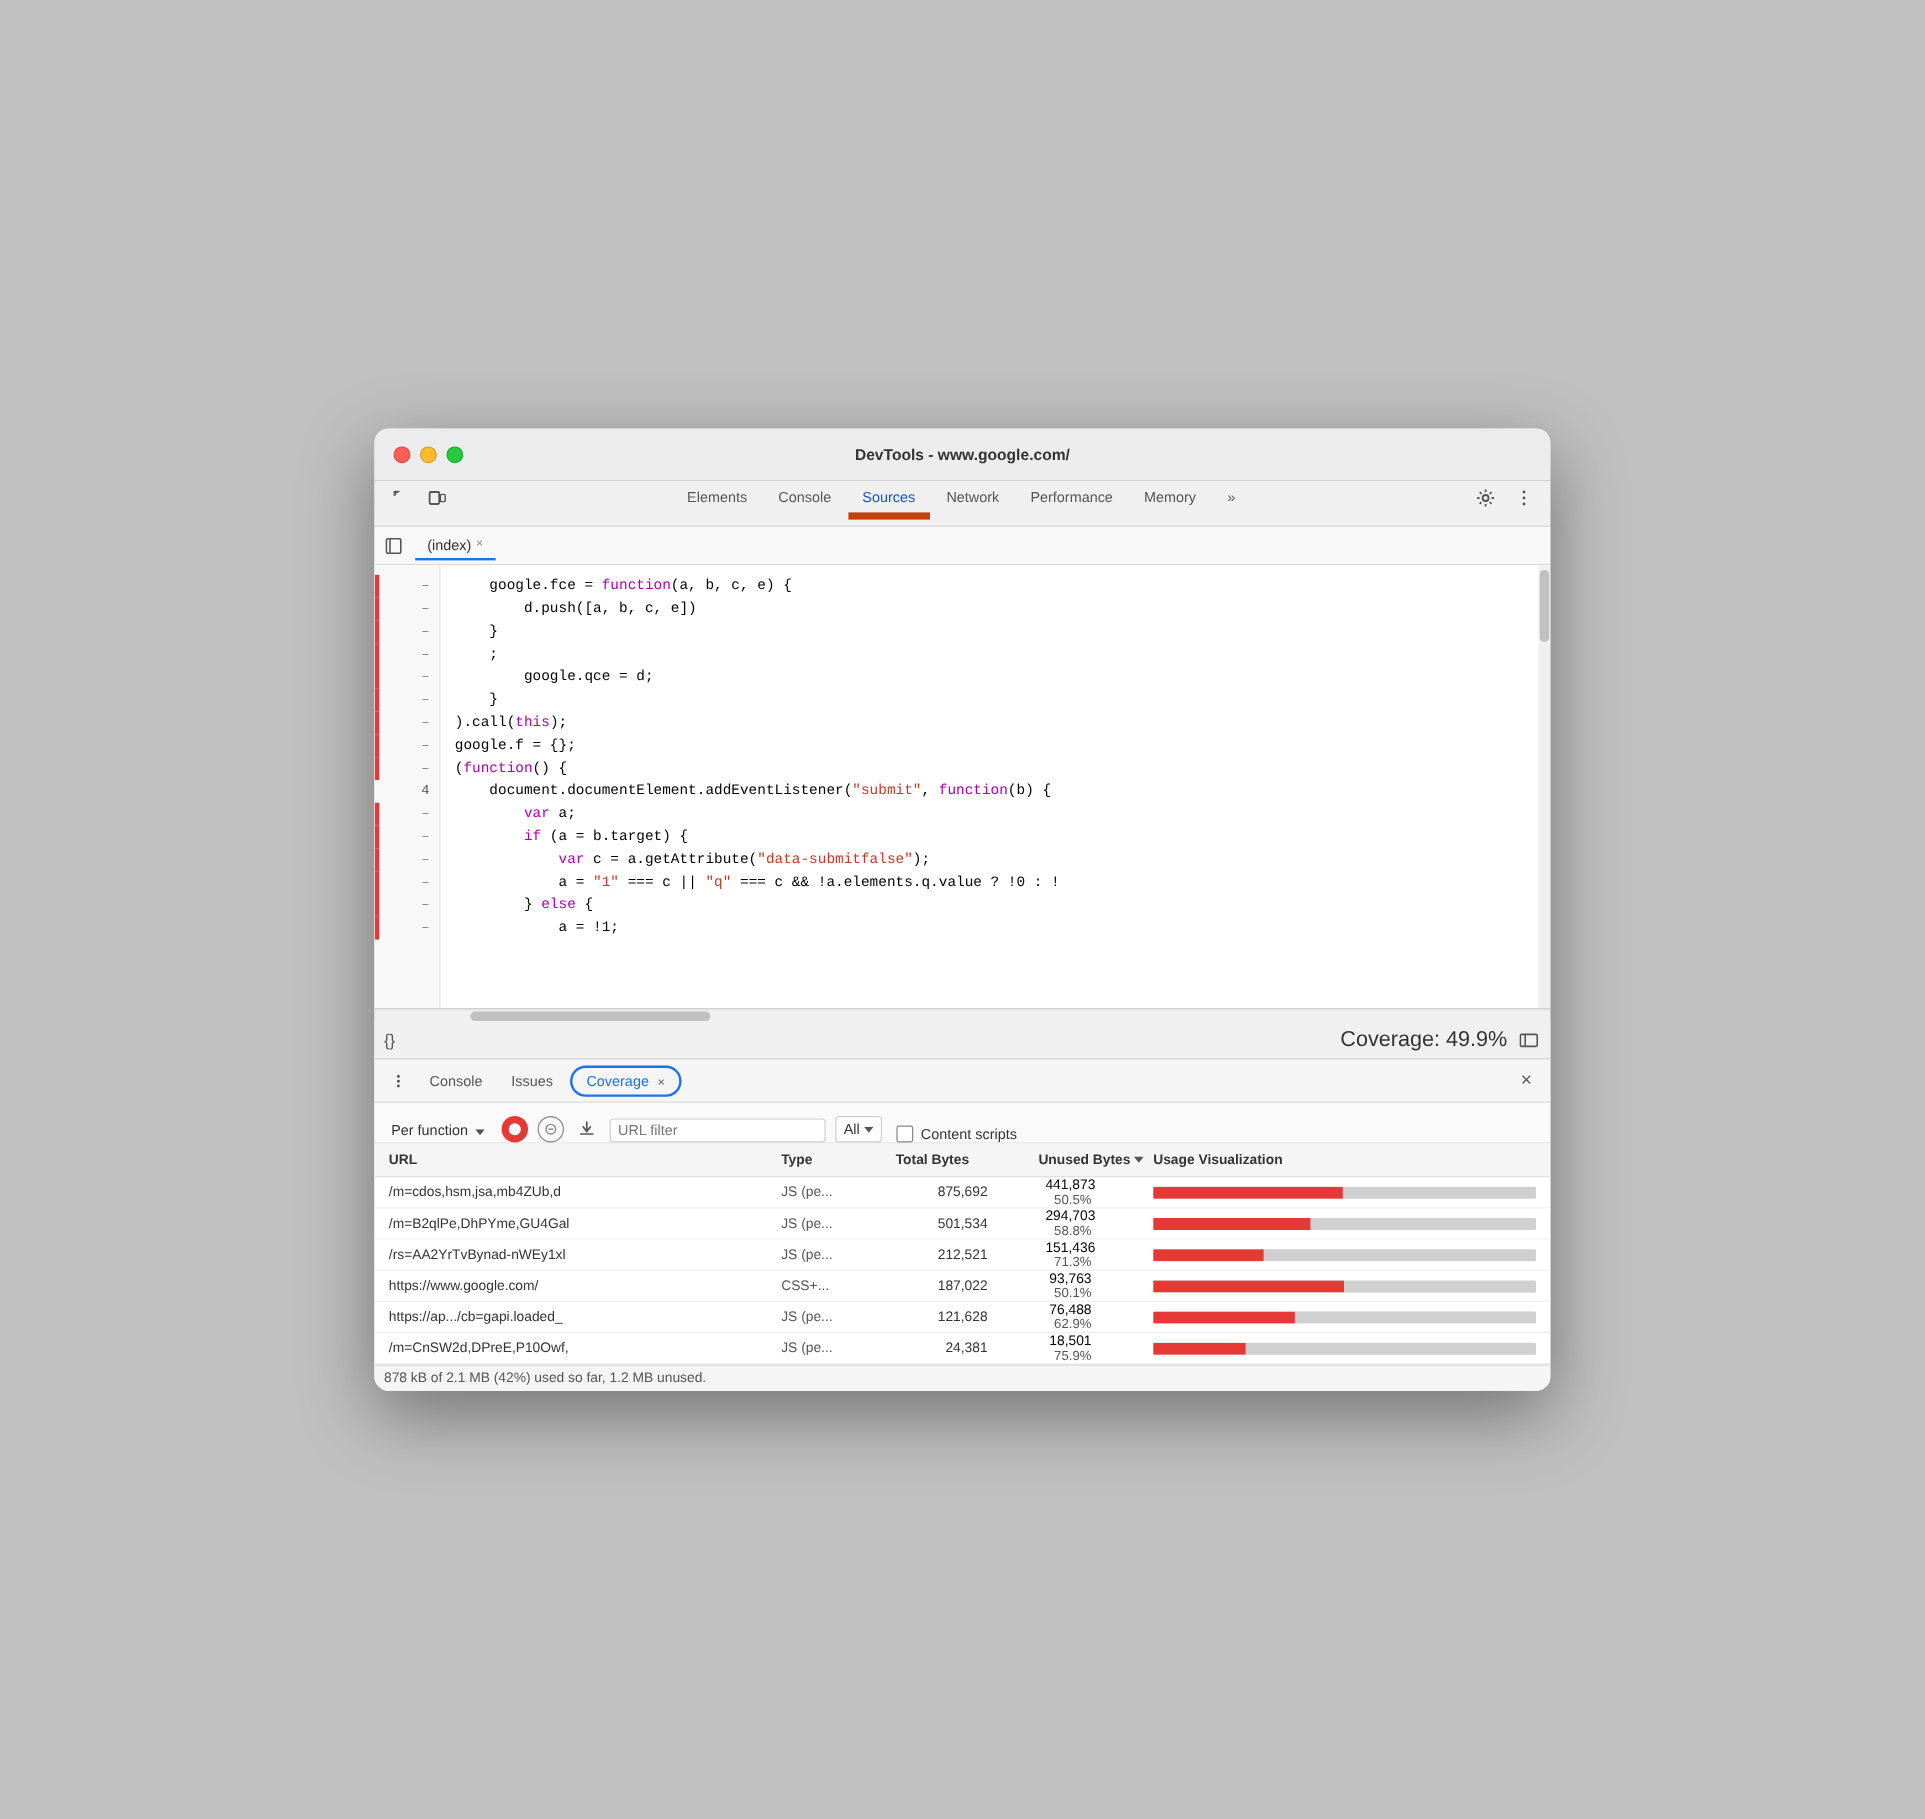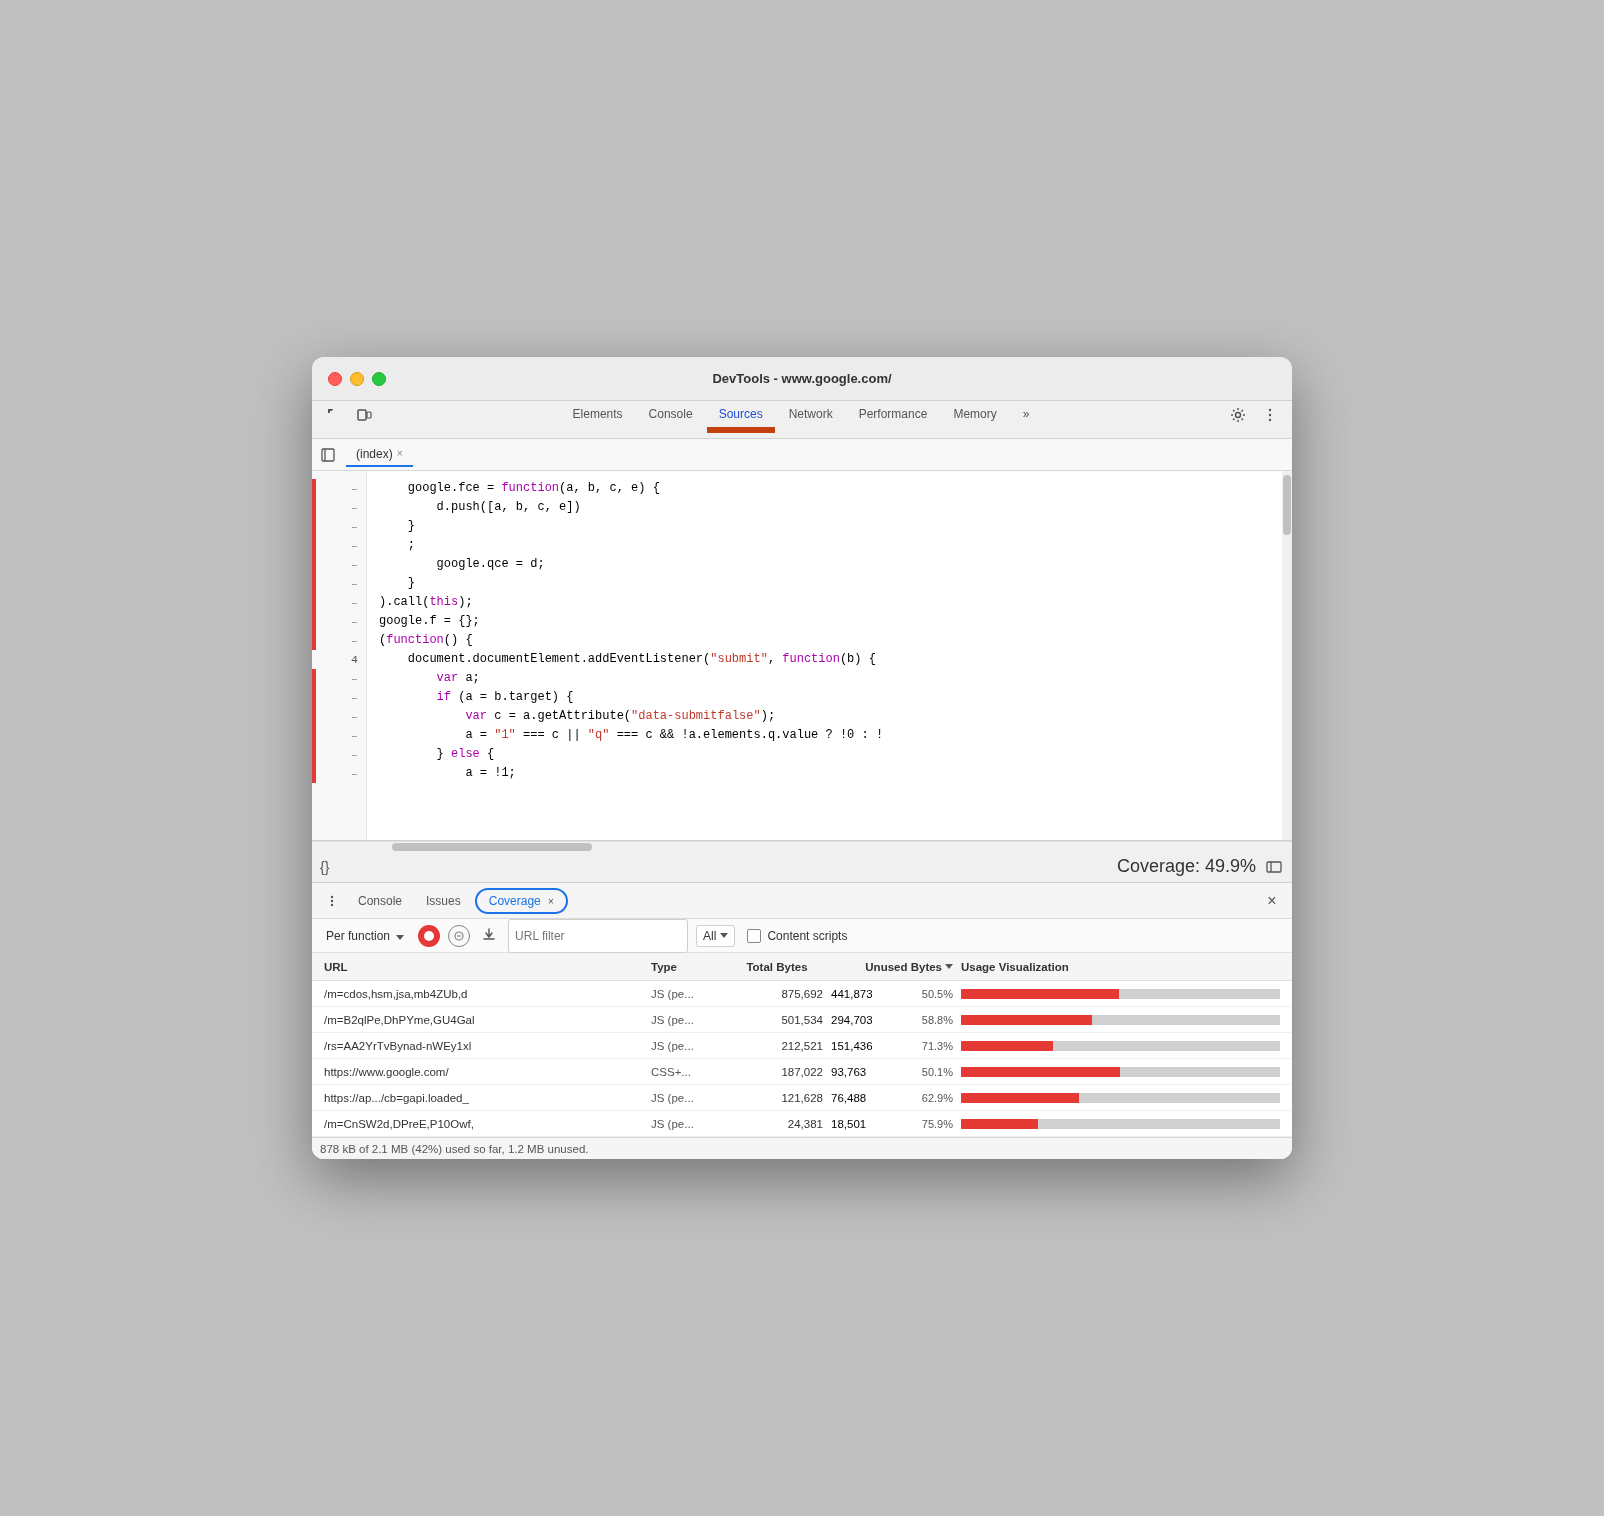--- a/index.html
+++ b/index.html
@@ -278,21 +278,21 @@
       display: flex;
       align-items: center;
       justify-content: center;
       cursor: pointer;
       color: #555;
       font-size: 16px;
     }
     
     .coverage-controls {
       display: flex;
-      align-items: center;
+      align-items: flex-end;
       height: 34px;
       padding: 0 8px;
       gap: 8px;
       border-bottom: 1px solid #e0e0e0;
       background: #fafafa;
     }
     .per-function-btn {
       display: flex;
       align-items: center;
       gap: 4px;
@@ -332,21 +332,21 @@
     }
     .download-btn {
       font-size: 14px;
       color: #555;
       cursor: pointer;
       padding: 2px 4px;
     }
     .url-filter {
       flex: 1;
       max-width: 180px;
-      height: 34px;
+      height: 20px;
       border: 1px solid #d0d0d0;
       border-radius: 3px;
       background: #fff;
       padding: 0 6px;
       font-size: 12px;
       color: #a16207;
     }
     .all-select {
       display: flex;
       align-items: center;
@@ -457,21 +457,22 @@
       height: 8px;
       width: 200px;
       margin: 1px 80px;
       background: #c0c0c0;
       border-radius: 4px;
     }
     
     .unused-cell {
       display: flex;
       align-items: center;
-      justify-content: space-between;
+      justify-content: center;
+      flex-direction: column;
     }
   </style>
 </head>
 <body>
 
 <div class="window">
 
   <div class="titlebar">
     <div class="traffic-lights">
       <div class="traffic-light tl-red"></div>

